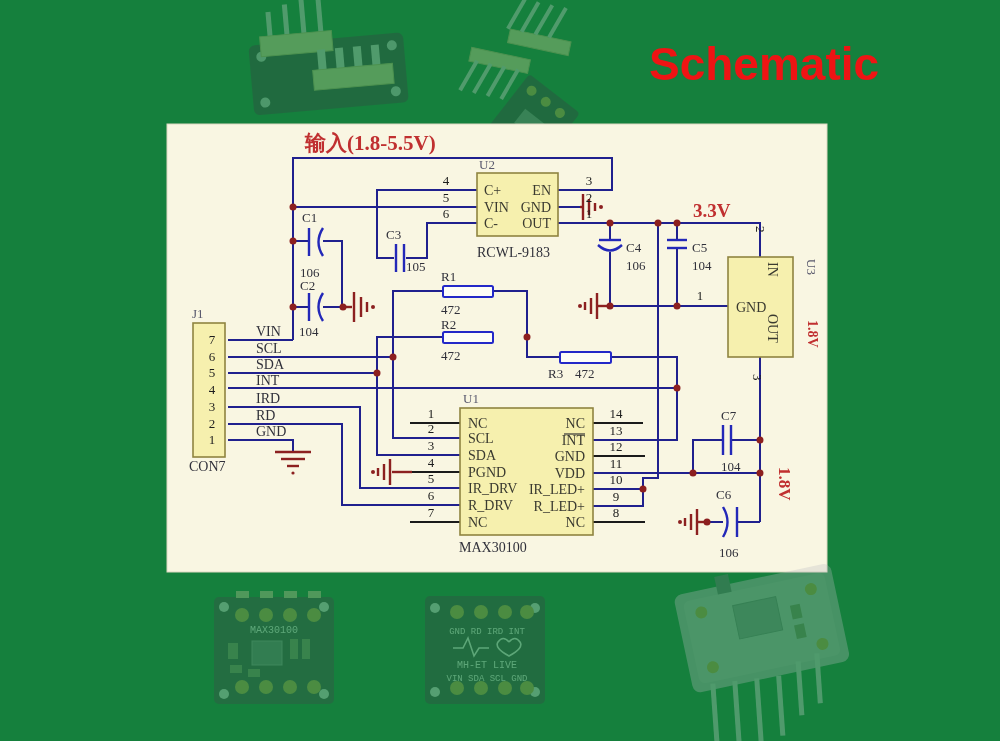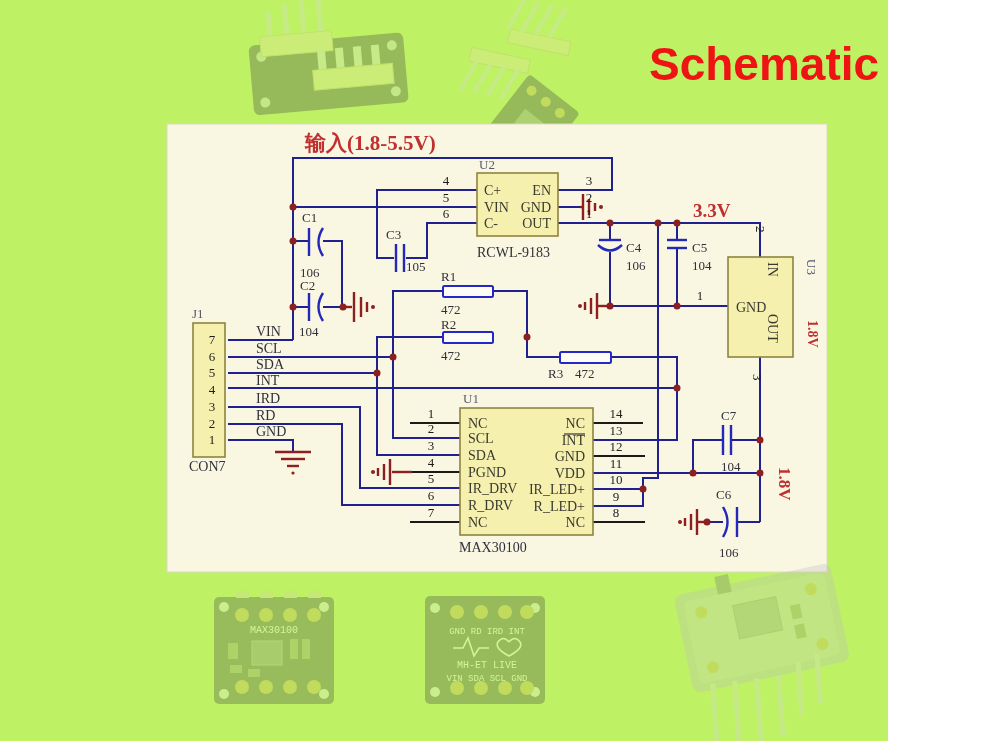--- a/index.html
+++ b/index.html
@@ -1,16 +1,16 @@
 <!DOCTYPE html>
 <html><head>
 <meta charset="utf-8">
 <style>
   html,body{margin:0;padding:0;background:#ffffff;}
-  #stage{position:relative;width:888px;height:741px;background:#bef264;overflow:hidden;
+  #stage{position:relative;width:1000px;height:741px;background:#15803d;overflow:hidden;
          font-family:"Liberation Serif",serif;}
   svg text{font-family:"Liberation Serif",serif;fill:#333;}
   .ref{fill:#5a5a6e;font-size:13px;}
   .part{fill:#30303a;font-size:14px;}
   .pinnum{fill:#1d1d1d;font-size:13px;}
   .netlbl{fill:#30303a;font-size:14px;}
   .iclbl{fill:#3a3a30;font-size:14px;}
   .caplbl{fill:#30303a;font-size:13px;}
   .redlbl{fill:#c03030;font-weight:bold;}
   .title{font-family:"Liberation Sans",sans-serif;font-weight:bold;font-size:46px;fill:#ee1414;}

